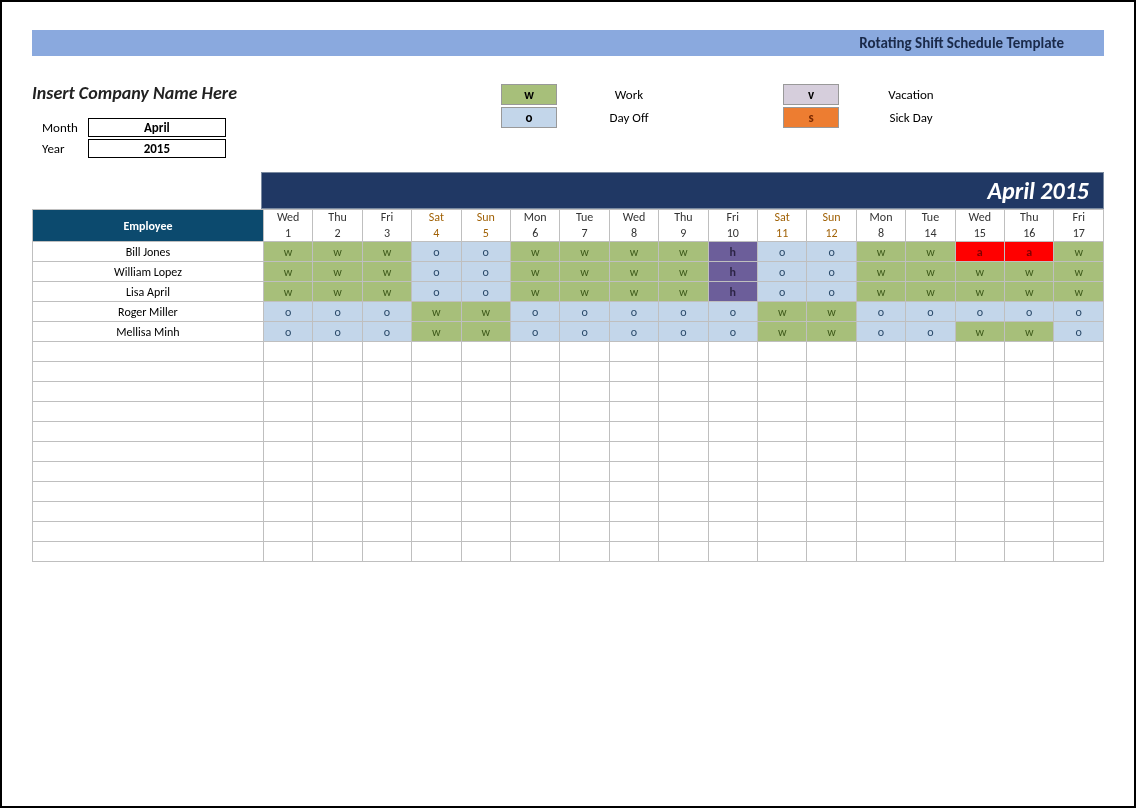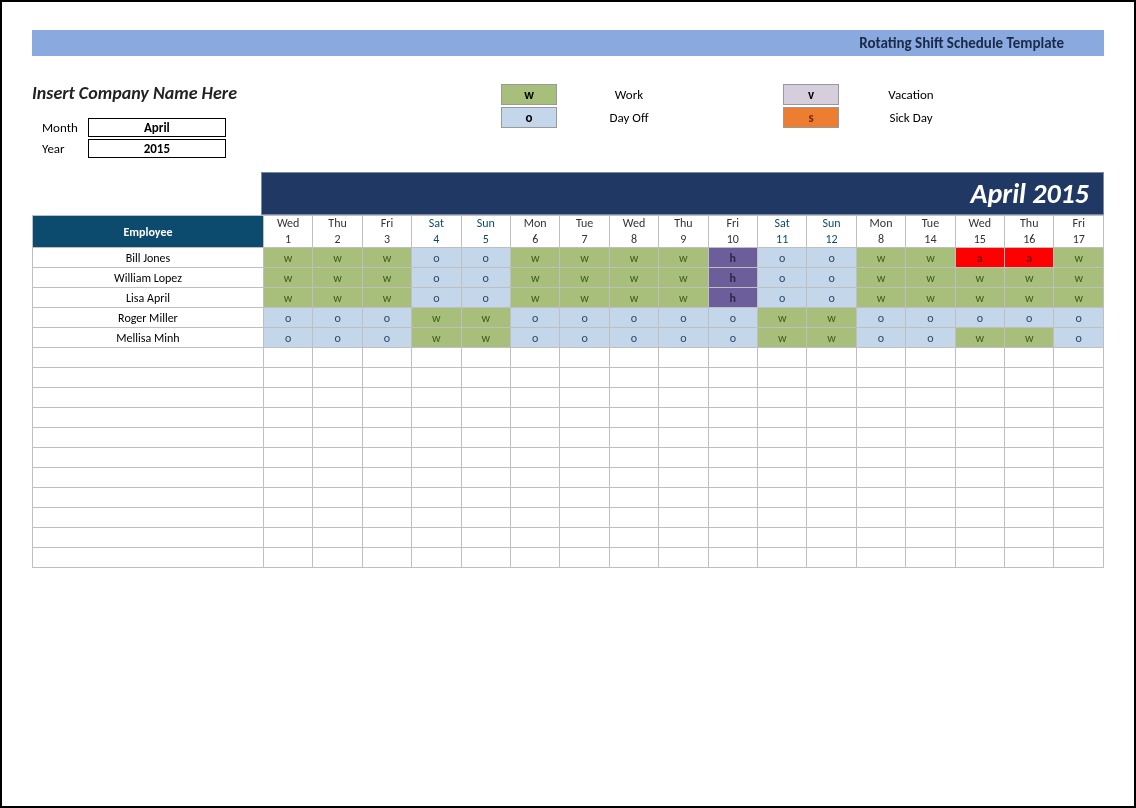--- a/index.html
+++ b/index.html
@@ -77,21 +77,21 @@
   .leg-o { background: #c3d6ea; }
   .leg-v { background: #d6cedc; }
   .leg-s { background: #ed7d31; color: #7a2900; }
 
   .sched-wrap { margin-top: 12px; }
   .period-bar {
     background: #203864;
     color: #fff;
     font-weight: bold;
     font-style: italic;
-    font-size: 28px;
+    font-size: 24px;
     text-align: right;
     padding: 3px 14px;
     border: 1px solid #7a8aa0;
     margin-left: 229px;
   }
   table.sched {
     border-collapse: collapse;
     width: 100%;
     table-layout: fixed;
   }
@@ -106,21 +106,21 @@
   .emp-head {
     background: #0c4a6e;
     color: #fff;
     font-weight: bold;
     font-size: 16px;
     width: 228px;
     margin-left: 46px;
   }
   .day-head { font-weight: normal; color: #333; line-height: 1.3; padding: 2px 0; }
   .day-head .dnum { display: block; }
-  .weekend { color: #0c4a6e; }
+  .weekend { color: #a16207; }
   .emp-name { text-align: left; padding-left: 4px; background: #fff; }
 
   .c-w { background: #a7bf7a; color: #3e5a1a; }
   .c-o { background: #c3d6ea; color: #2a4a6a; }
   .c-h { background: #6c5e9a; color: #2c2445; font-weight: bold; }
   .c-a { background: #ff0000; color: #800000; font-weight: bold; }
 
   .empty-row td { height: 19px; background: #fff; }
 </style>
 </head>

